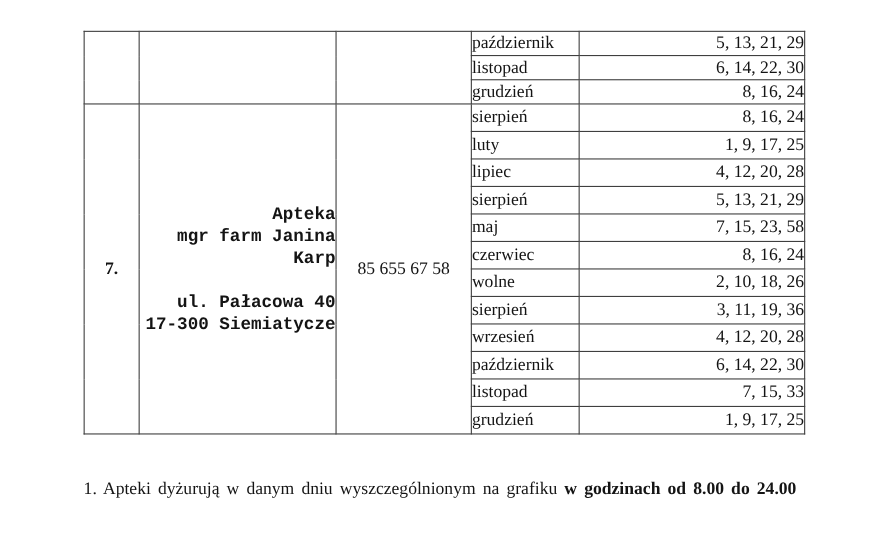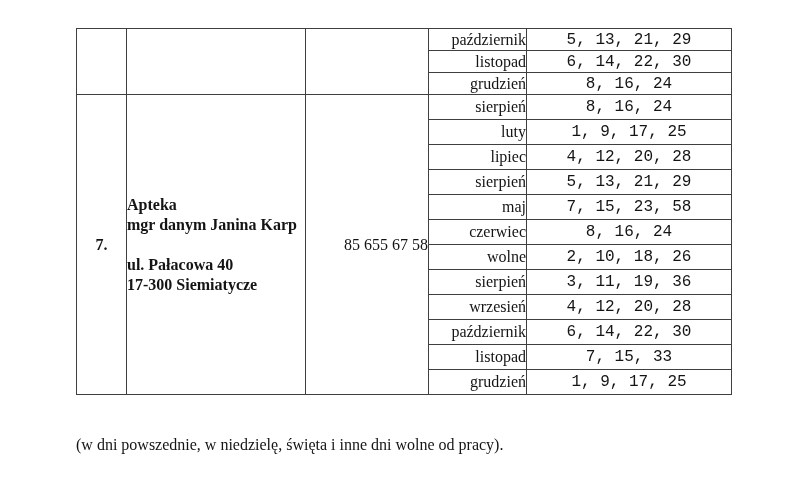--- a/index.html
+++ b/index.html
@@ -22,37 +22,38 @@
   }
   table.duty td {
     border: 1px solid #3f3f3f;
     font-size: 16px;
     padding: 0;
     vertical-align: middle;
     overflow: hidden;
   }
   tr.prev-row { height: 22px; }
   tr.month-row { height: 25px; }
-  td.c-month { text-align: right; }
-  td.c-days  { text-align: center; padding-left: 8px; font-family: Liberation Mono, monospace; }
+  td.c-month { text-align: left; }
+  td.c-days  { text-align: right; padding-left: 8px; }
   td.c-no {
     text-align: center;
     font-weight: bold;
     vertical-align: top;
     padding-top: 55px;
   }
   td.c-name {
-    text-align: left;
+    text-align: right;
     font-weight: bold;
     vertical-align: top;
     padding-top: 21px;
     line-height: 20px;
+    font-family: Liberation Mono, monospace;
   }
   td.c-phone {
-    text-align: right;
+    text-align: center;
     vertical-align: top;
     padding-top: 40px;
   }
   .spacer-line { height: 20px; }
   .note {
     position: absolute;
     left: 76px;
     top: 434px;
     width: 648px;
     font-size: 16px;
@@ -88,21 +89,21 @@
       </tr>
       <tr class="prev-row">
         <td class="c-month">grudzień</td>
         <td class="c-days">8, 16, 24</td>
       </tr>
 
       <tr class="month-row">
         <td class="c-no" rowspan="12">7.</td>
         <td class="c-name" rowspan="12">
           <div>Apteka</div>
-          <div>mgr danym Janina Karp</div>
+          <div>mgr farm Janina Karp</div>
           <div class="spacer-line"></div>
           <div>ul. Pałacowa 40</div>
           <div>17-300 Siemiatycze</div>
         </td>
         <td class="c-phone" rowspan="12">85 655 67 58</td>
         <td class="c-month">sierpień</td>
         <td class="c-days">8, 16, 24</td>
       </tr>
       <tr class="month-row">
         <td class="c-month">luty</td>
@@ -145,16 +146,16 @@
         <td class="c-days">7, 15, 33</td>
       </tr>
       <tr class="month-row">
         <td class="c-month">grudzień</td>
         <td class="c-days">1, 9, 17, 25</td>
       </tr>
     </tbody>
   </table>
 
   <div class="note">
-    <div class="note-l2">(w dni powszednie, w niedzielę, święta i inne dni wolne od pracy).</div>
+    <div class="note-l1"><span>1. Apteki dyżurują w danym dniu wyszczególnionym na grafiku </span><span class="note-bold">w godzinach od 8.00 do 24.00</span></div>
   </div>
 
 </div>
 
 </body></html>

